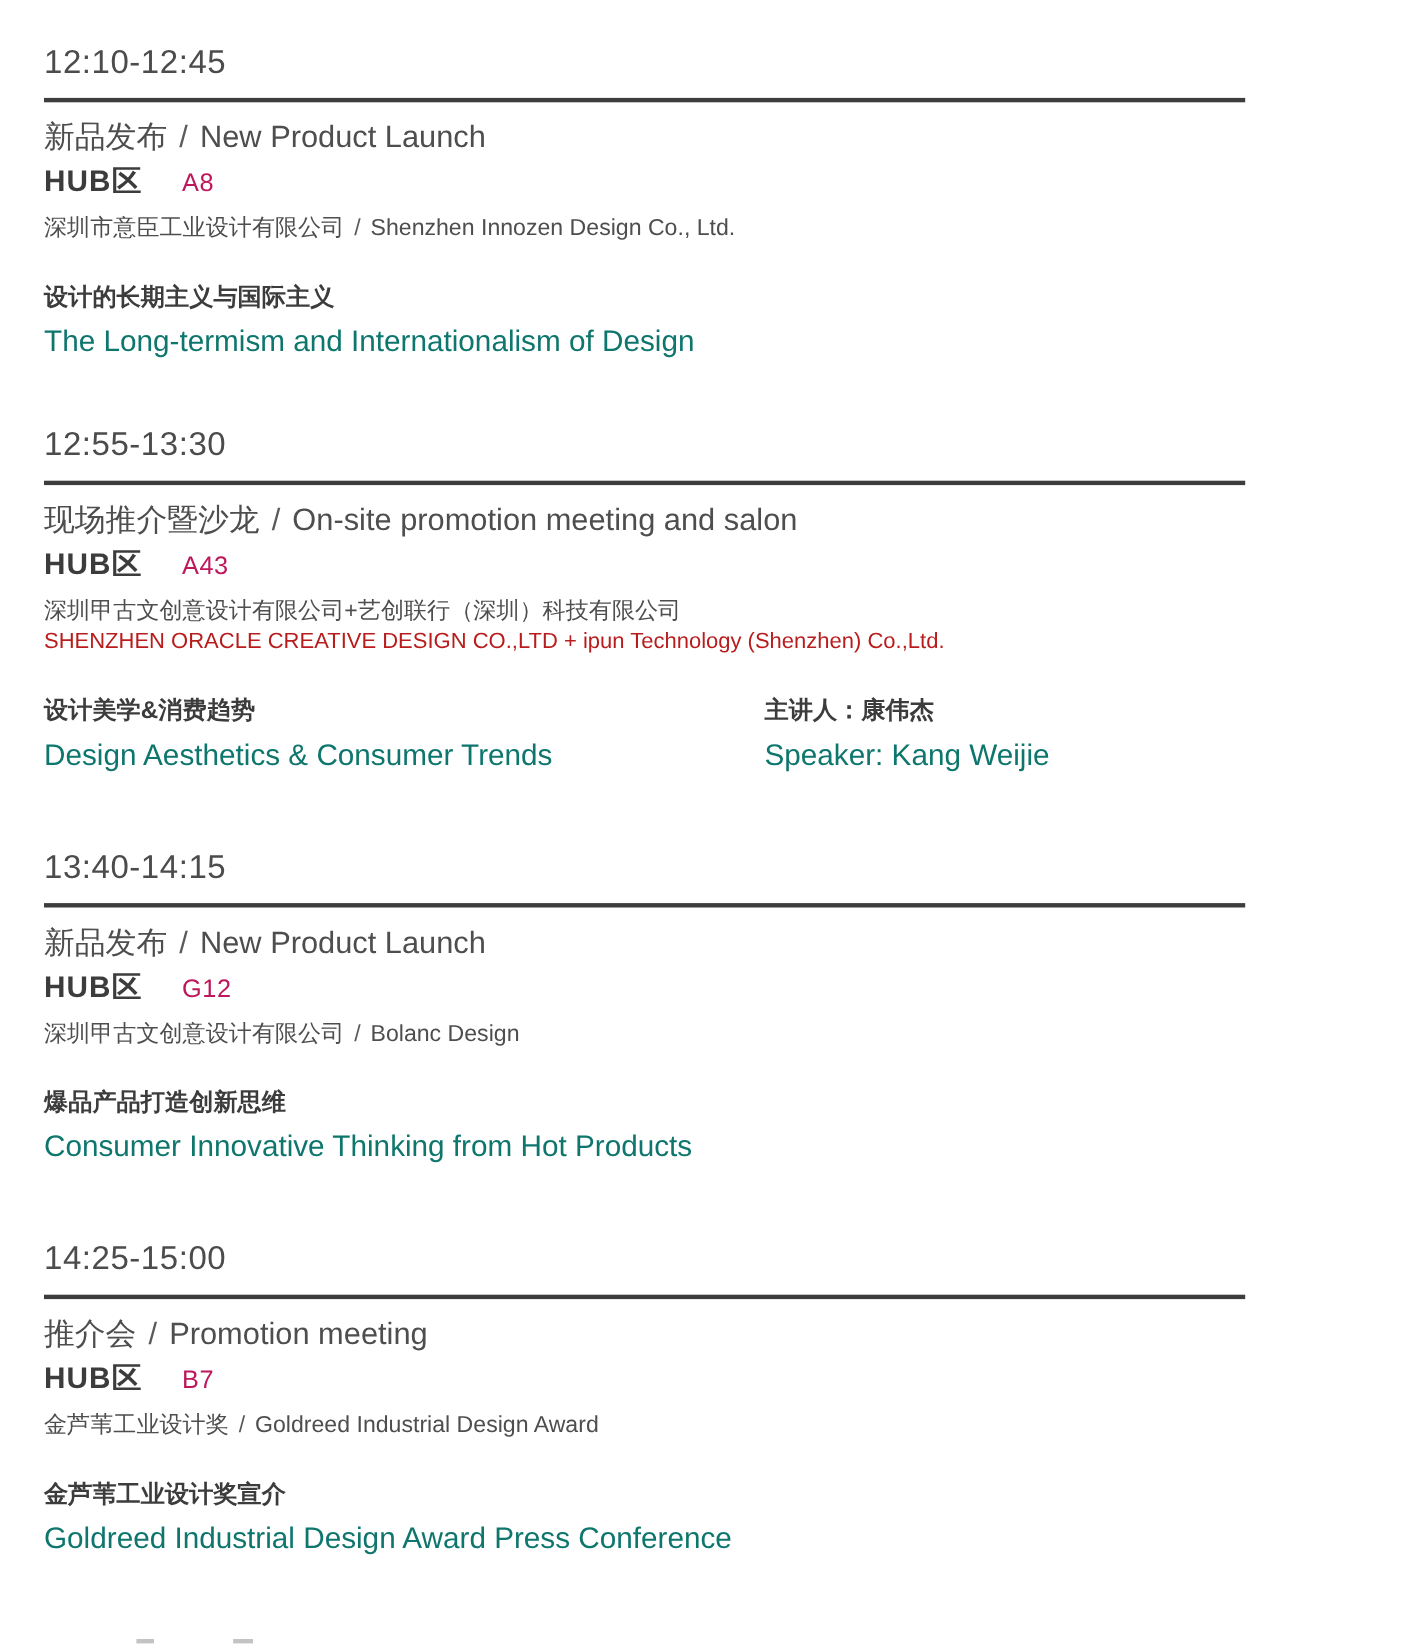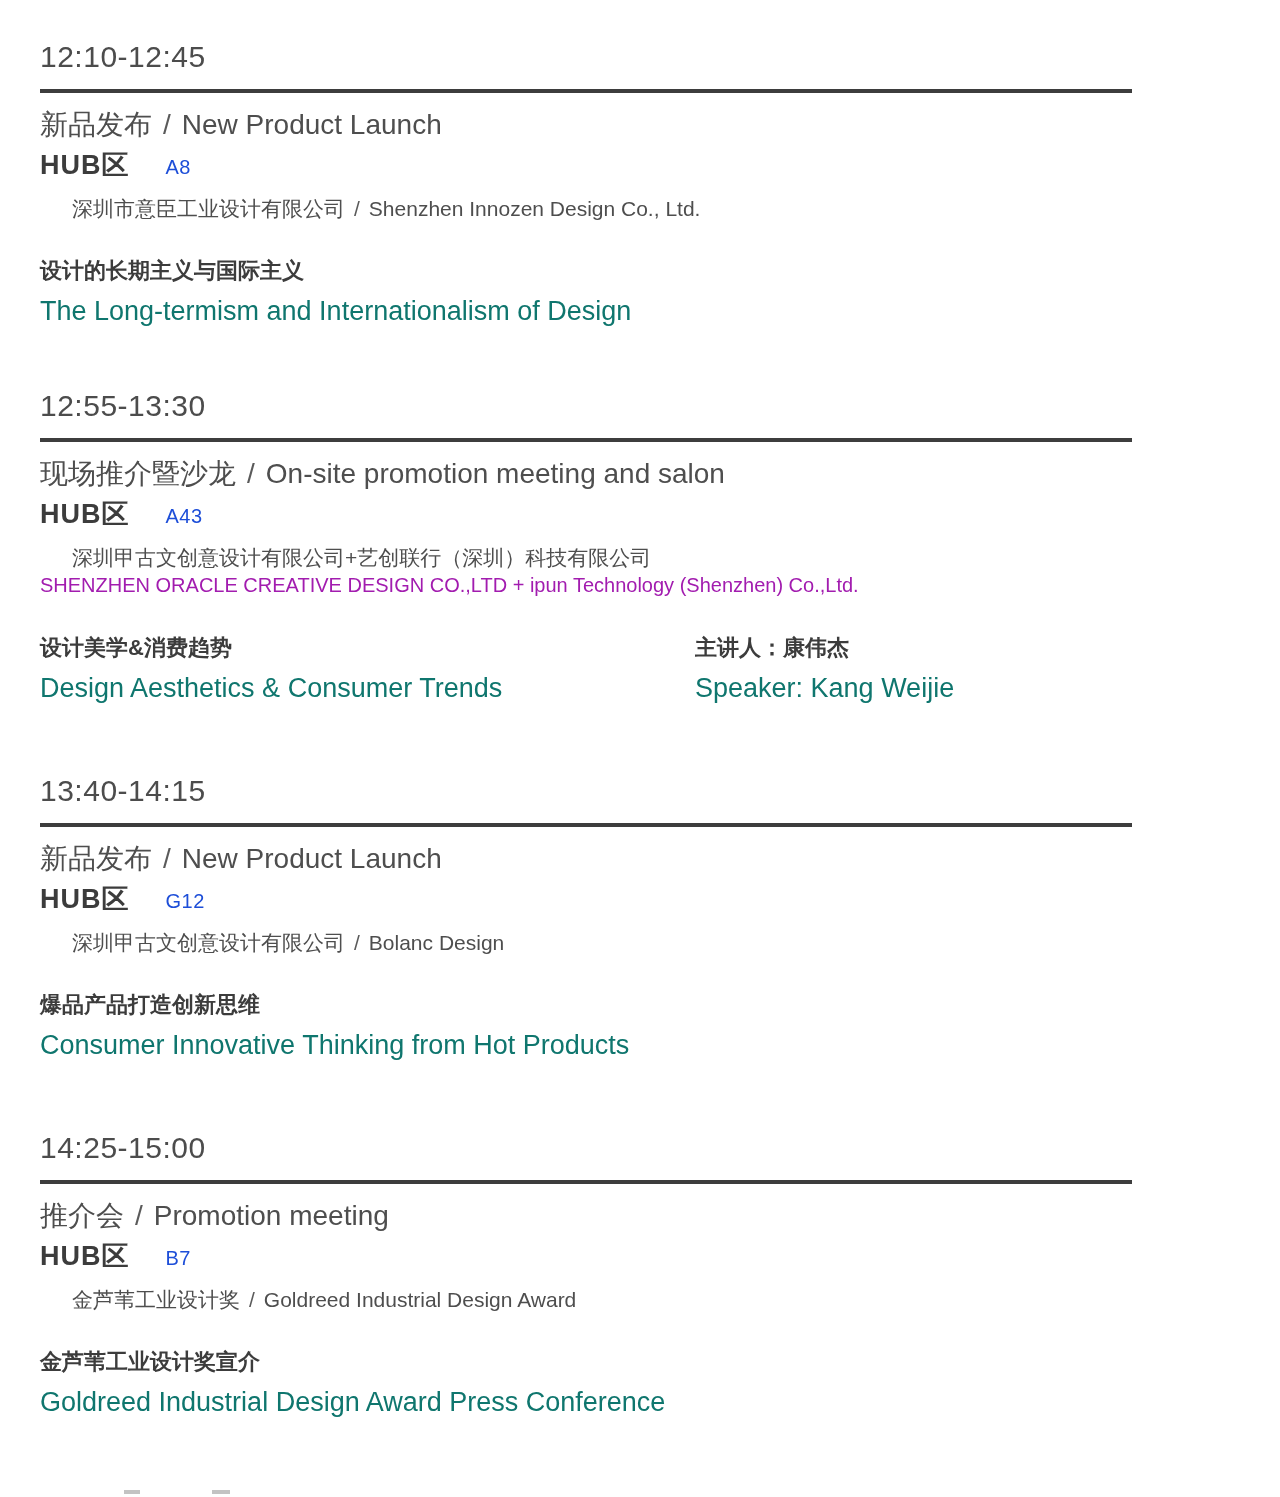--- a/index.html
+++ b/index.html
@@ -43,38 +43,37 @@
 
   .venue-line {
     margin-top: 11px;
     font-size: 27px;
     line-height: 31px;
     font-weight: bold;
     color: #3c3c3c;
     letter-spacing: 1px;
   }
   .booth {
-    font-size: 20px;
+    font-size: 23px;
     font-weight: normal;
     letter-spacing: 0.5px;
-    color: #1d4ed8;
+    color: #be185d;
     margin-left: 36px;
   }
   .company-line {
     margin-top: 13px;
     font-size: 21px;
     line-height: 25px;
     color: #4e4e4e;
-    margin-left: 32px;
   }
   .company-en-line {
     margin-top: 3px;
     font-size: 20px;
     line-height: 25px;
-    color: #a21caf;
+    color: #b91c1c;
   }
   .title-row { display: flex; margin-top: 32px; }
   .title-col { width: 655px; flex: 0 0 auto; }
   .speaker-col { flex: 1 1 auto; }
   .title-cn {
     font-size: 22px;
     line-height: 35px;
     font-weight: bold;
     color: #3c3c3c;
   }

